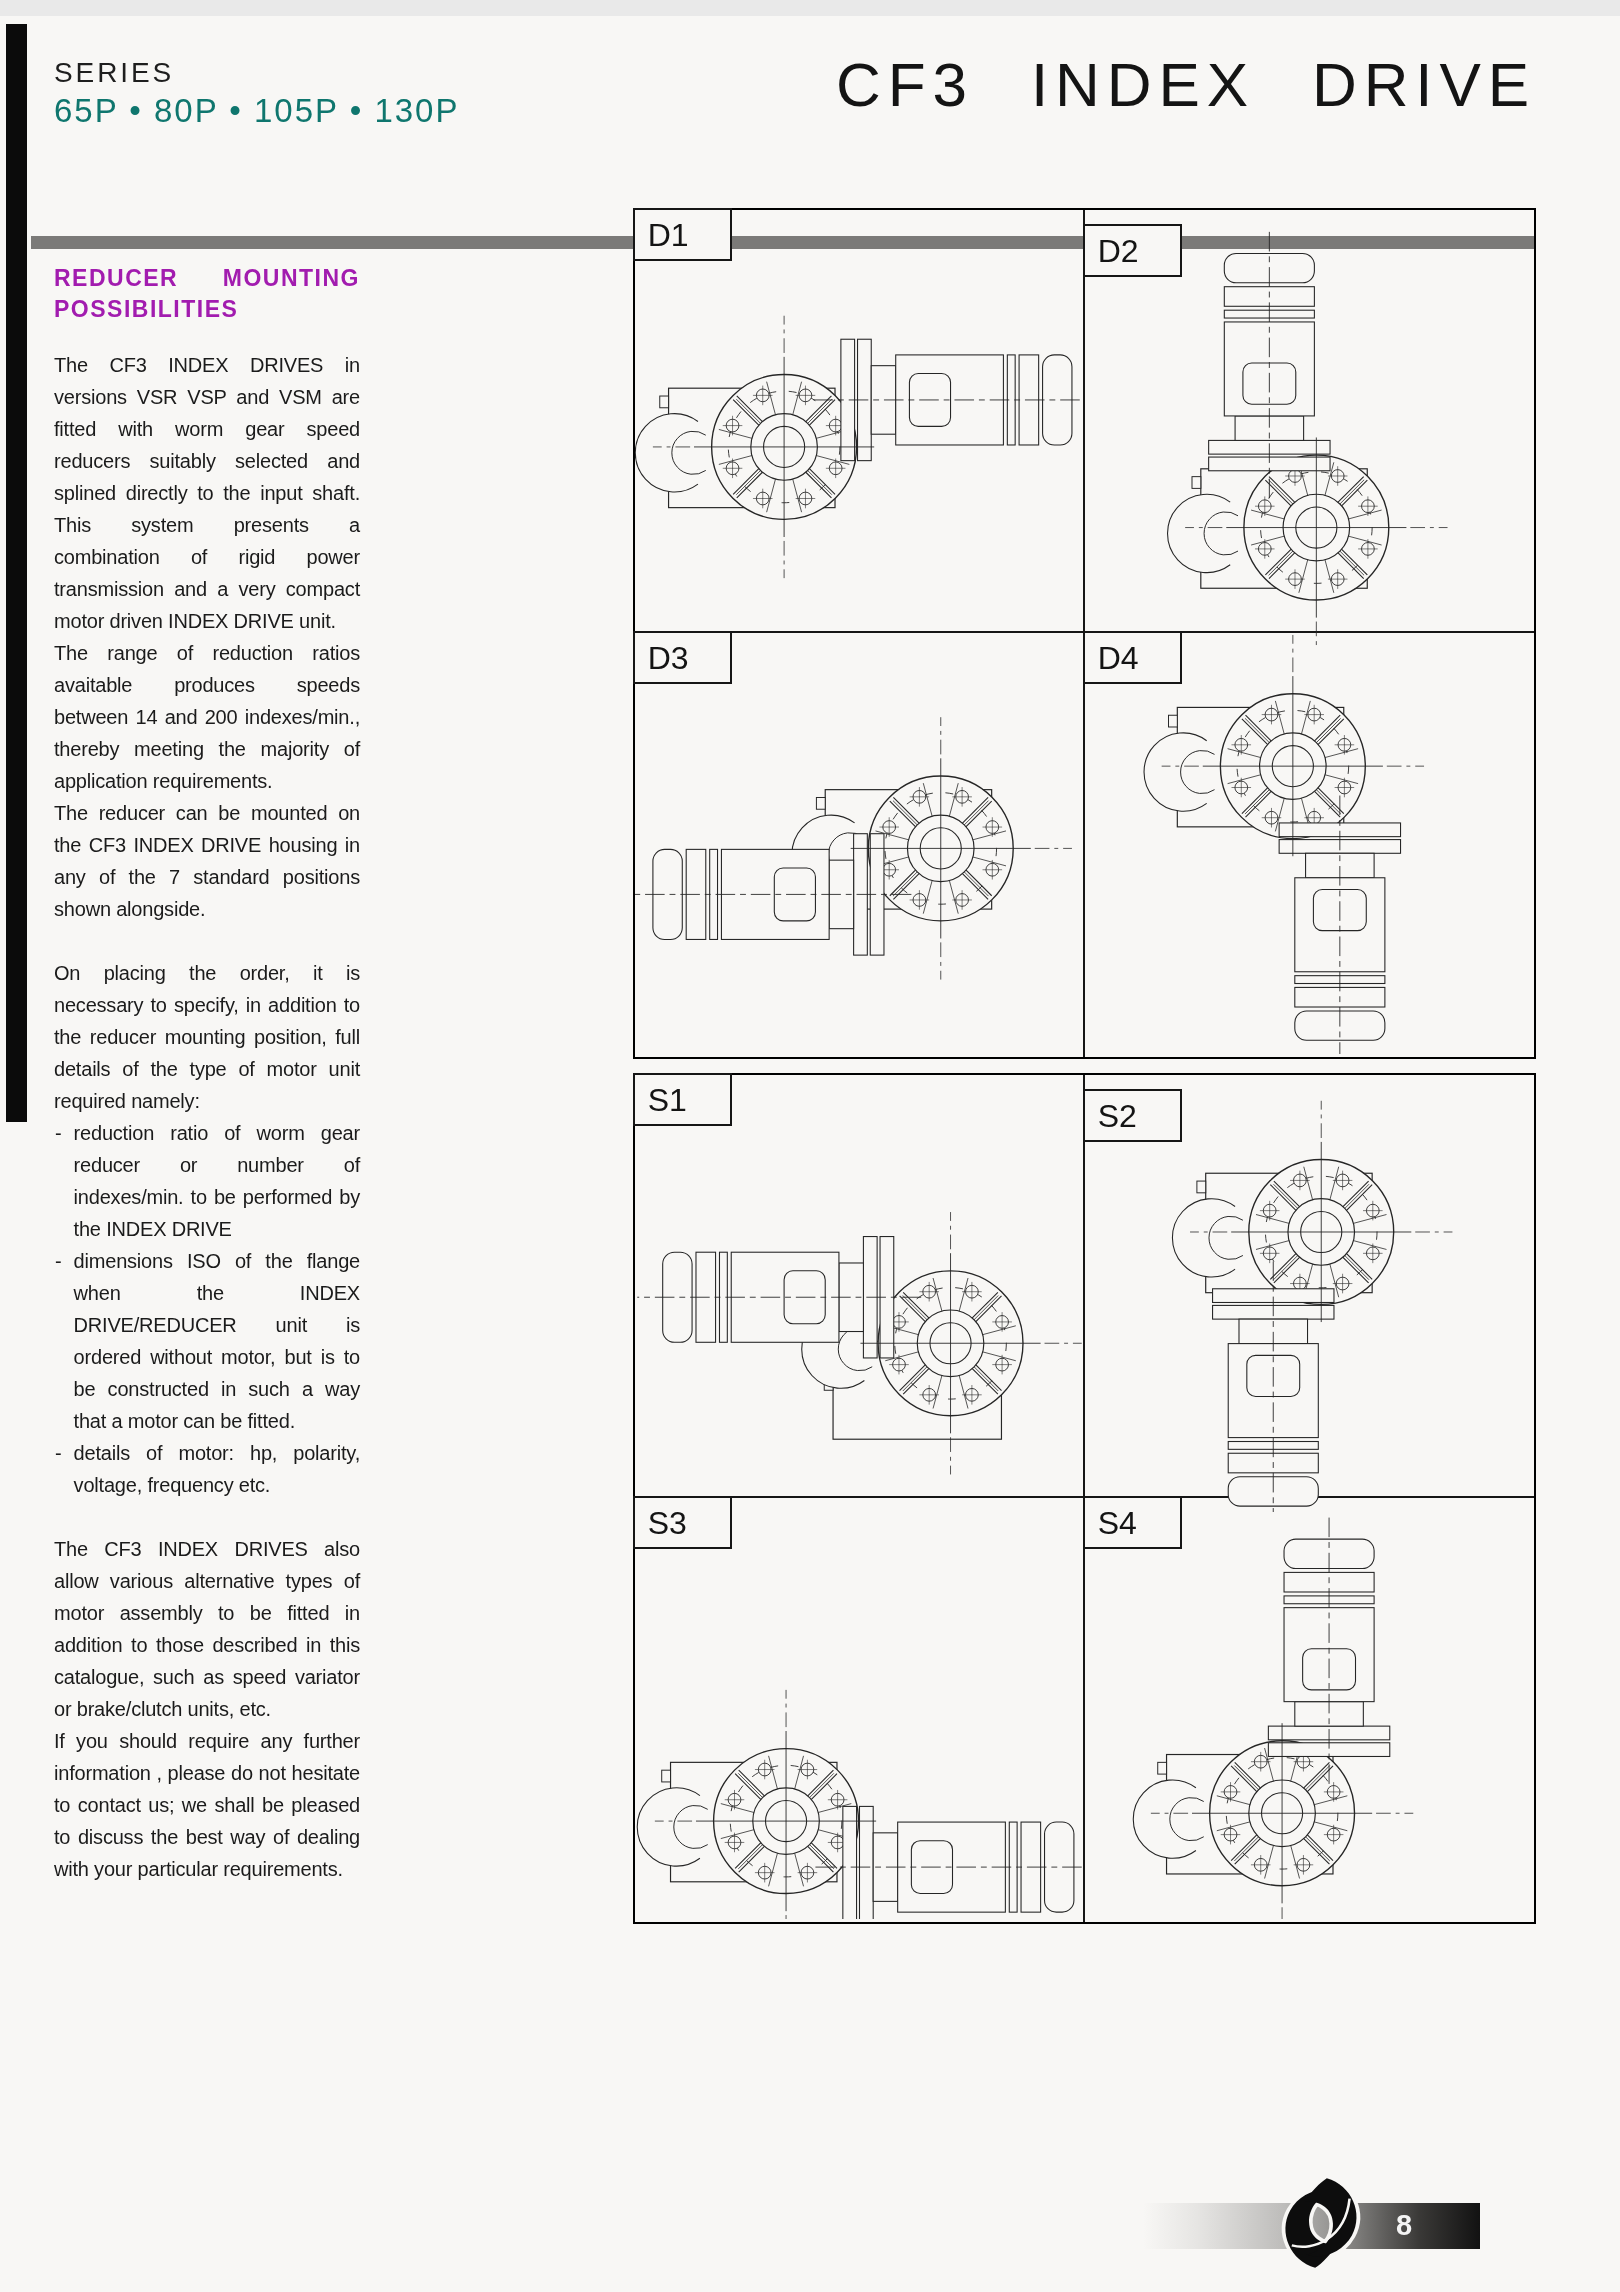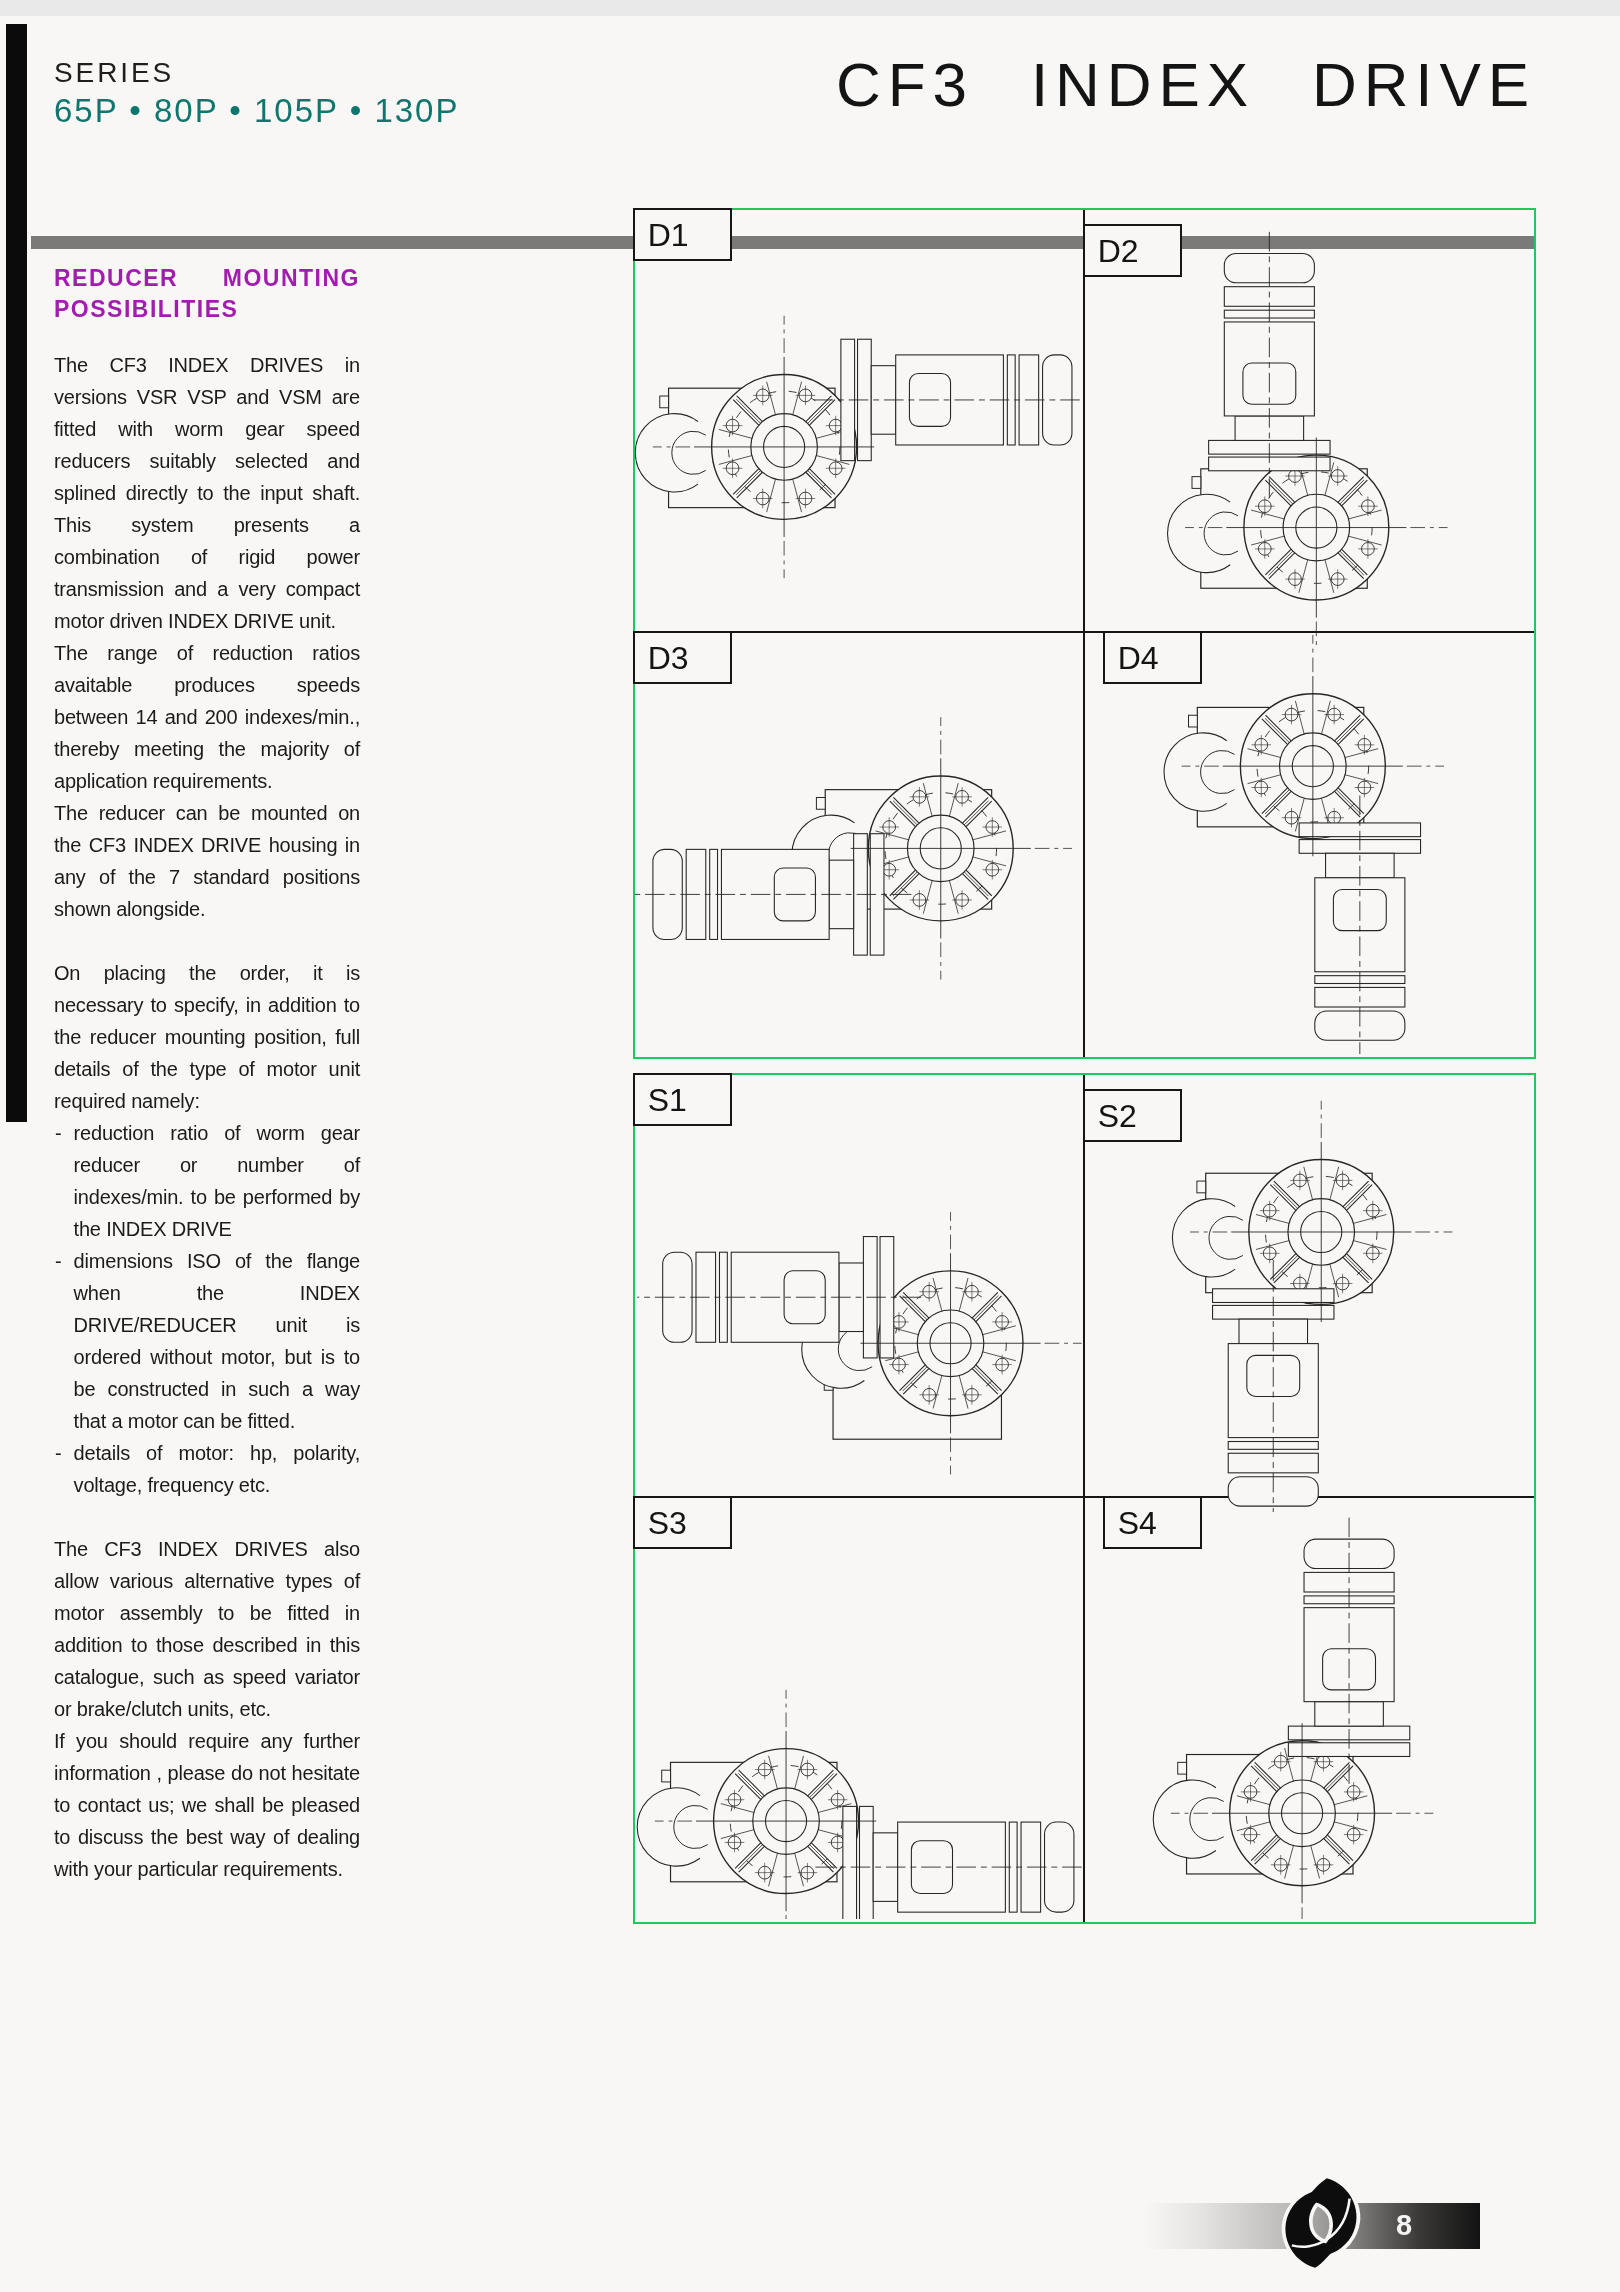--- a/index.html
+++ b/index.html
@@ -24,30 +24,30 @@
   .article-heading{
     color:#a21caf;font-weight:bold;font-size:23px;line-height:31px;
     letter-spacing:1.5px;margin:0 0 23.5px 0;
   }
   .article-heading .h1line{text-align:justify;text-align-last:justify;}
   .para{margin:0;}
   .gap{margin-top:32px;}
   .bullet{position:relative;padding-left:19.6px;}
   .bullet::before{content:"-";position:absolute;left:1px;top:0;}
 
-  .panel{position:absolute;left:633px;width:899px;height:847px;border:2px solid #22c55e;}
+  .panel{position:absolute;left:633px;width:899px;height:847px;border:2px solid #000000;}
   #panel-d{top:192px;}
   #panel-s{top:1057px;}
   .divider-v{position:absolute;left:448px;top:0;width:2px;height:100%;background:#161616;}
   .divider-h{position:absolute;left:0;top:421px;width:100%;height:2px;background:#161616;}
   .cell{position:absolute;width:448px;height:421px;}
   .cell.c0{left:0;top:0;}
   .cell.c1{left:450px;top:16px;}
   .cell.c2{left:0;top:423px;}
-  .cell.c3{left:470px;top:423px;padding-left:28px;}
+  .cell.c3{left:450px;top:423px;padding-left:28px;}
   .cell svg{position:absolute;left:0;top:0;}
   .cell-label{
     position:absolute;left:-2px;top:-2px;width:82px;height:49px;
     border:2px solid #161616;background:#f8f7f5;box-sizing:content-box;
     font-size:32px;color:#141414;line-height:51px;padding-left:12.7px;
   }
 
   .footer-bar{
     position:absolute;left:1143px;top:2187px;width:337px;height:46px;
     background:linear-gradient(90deg, rgba(248,247,245,0) 0%, #e6e5e3 16%,

